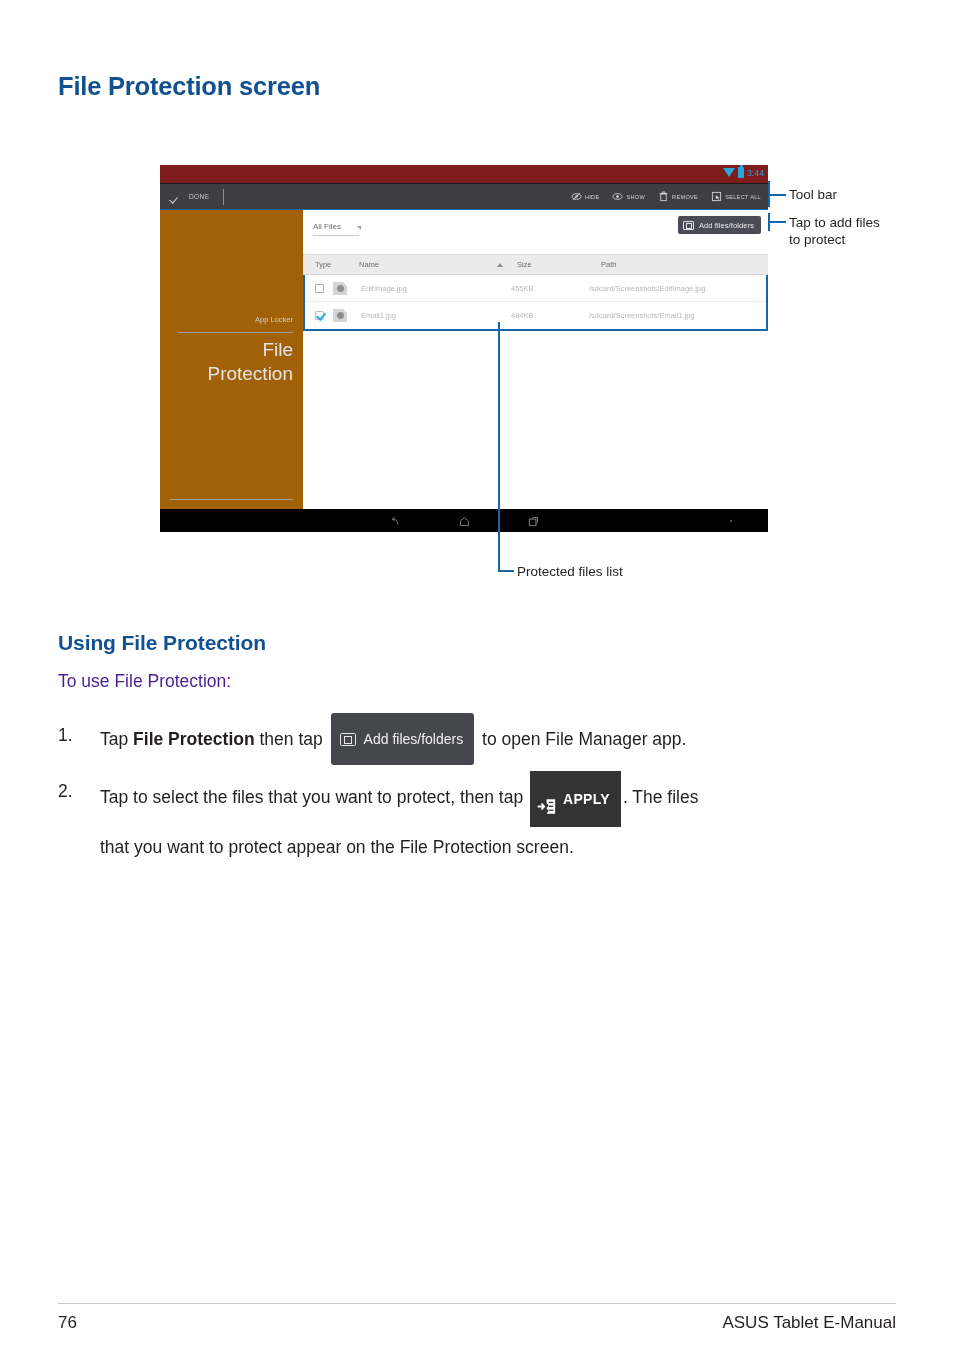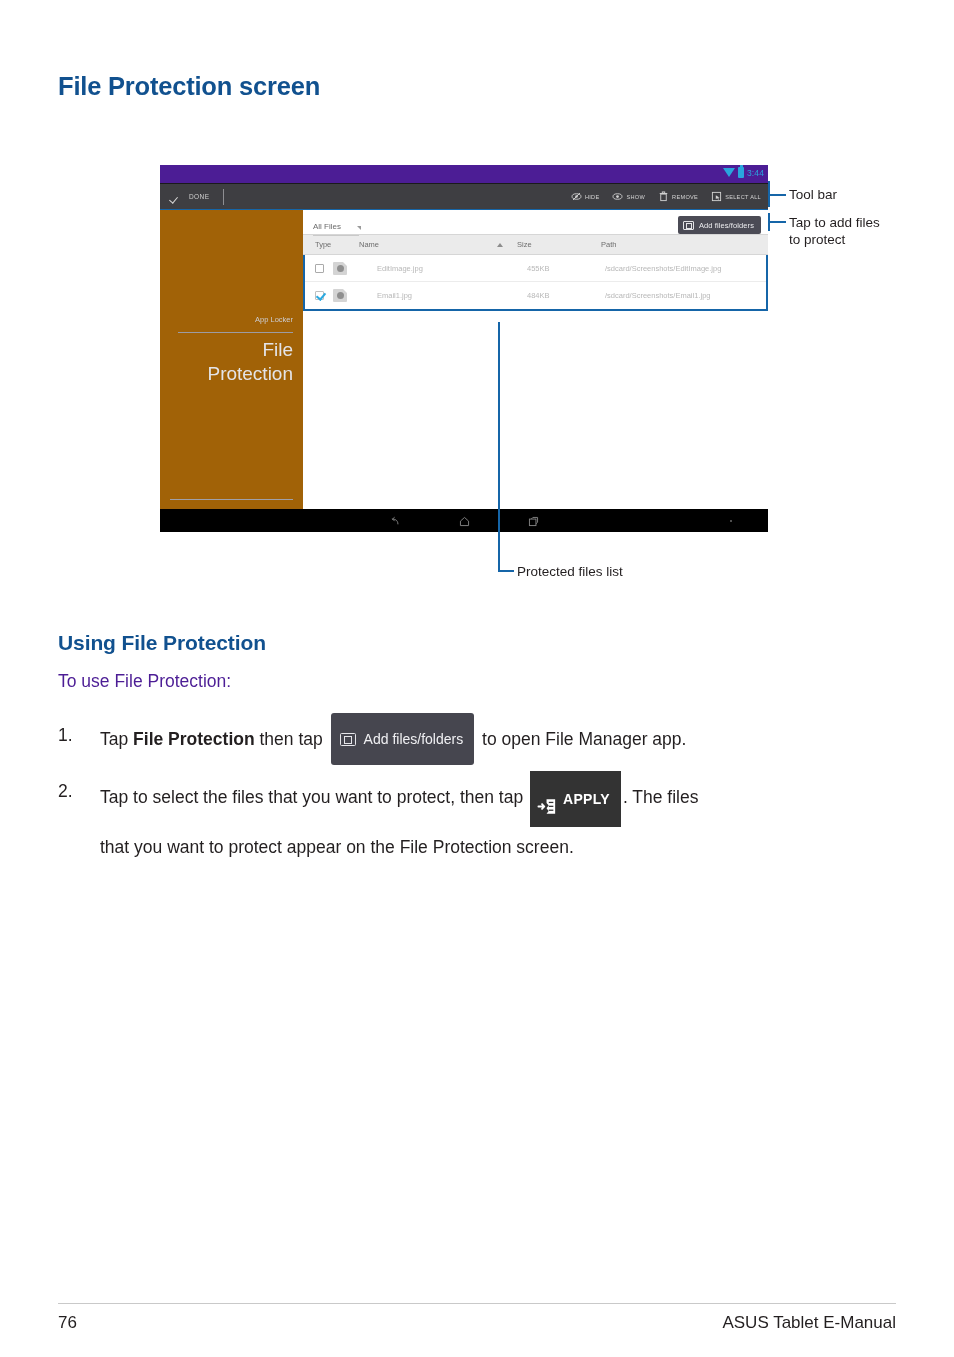--- a/index.html
+++ b/index.html
@@ -34,21 +34,21 @@
     position: absolute;
     left: 58px; top: 671px;
     font-size: 17.5px;
     color: #4c1d95;
   }
 
   
   .figure { position: absolute; left: 160px; top: 165px; width: 608px; height: 368px; }
   .tab-statusbar {
     position: relative;
-    height: 18px; background: #4c1d95;
+    height: 18px; background: #7f1d1d;
   }
   .sb-right {
     position: absolute; right: 4px; top: 2px;
     display: flex; align-items: center; gap: 3px;
   }
   .sb-wifi {
     width: 0; height: 0;
     border-left: 6px solid transparent;
     border-right: 6px solid transparent;
     border-top: 9px solid #29a5dd;
@@ -117,21 +117,21 @@
     color: #e4e4e8; font-size: 19px; line-height: 24px;
     font-weight: 300;
   }
   .sb-bottomrule {
     position: absolute; left: 10px; bottom: 9px;
     width: 123px; height: 1px; background: #a0a0a8;
   }
 
   .tab-main { flex: 1; background: #ffffff; position: relative; }
   .tm-topbar {
-    height: 24px; position: relative; background: #ffffff;
+    height: 44px; position: relative; background: #ffffff;
   }
   .allfiles {
     position: absolute; left: 10px; top: 12px;
     color: #6b6b6b; font-size: 8px;
     display: flex; align-items: flex-end; gap: 16px;
   }
   .allfiles .caret {
     width: 0; height: 0;
     border-left: 4px solid transparent;
     border-top: 4px solid #9a9a9a;
@@ -207,21 +207,21 @@
   .fileicon::after {
     content: ""; position: absolute; left: 4px; top: 3px;
     width: 7px; height: 7px; border-radius: 50%;
     background: #8f8f8f;
   }
   .fileicon::before {
     content: ""; position: absolute; right: 0; top: 0;
     width: 0; height: 0;
     border-left: 4px solid transparent; border-top: 4px solid #ffffff;
   }
-  .frow .c-name { width: 150px; margin-left: 16px; }
+  .frow .c-name { width: 150px; }
   .frow .c-size { width: 78px; }
   .frow .c-path { flex: 1; }
 
   .tm-blank { background: #ffffff; flex: 1; }
 
   .tab-navbar {
     height: 23px; background: #000000;
     display: flex; align-items: center; justify-content: center;
     gap: 56px; position: relative;
   }

